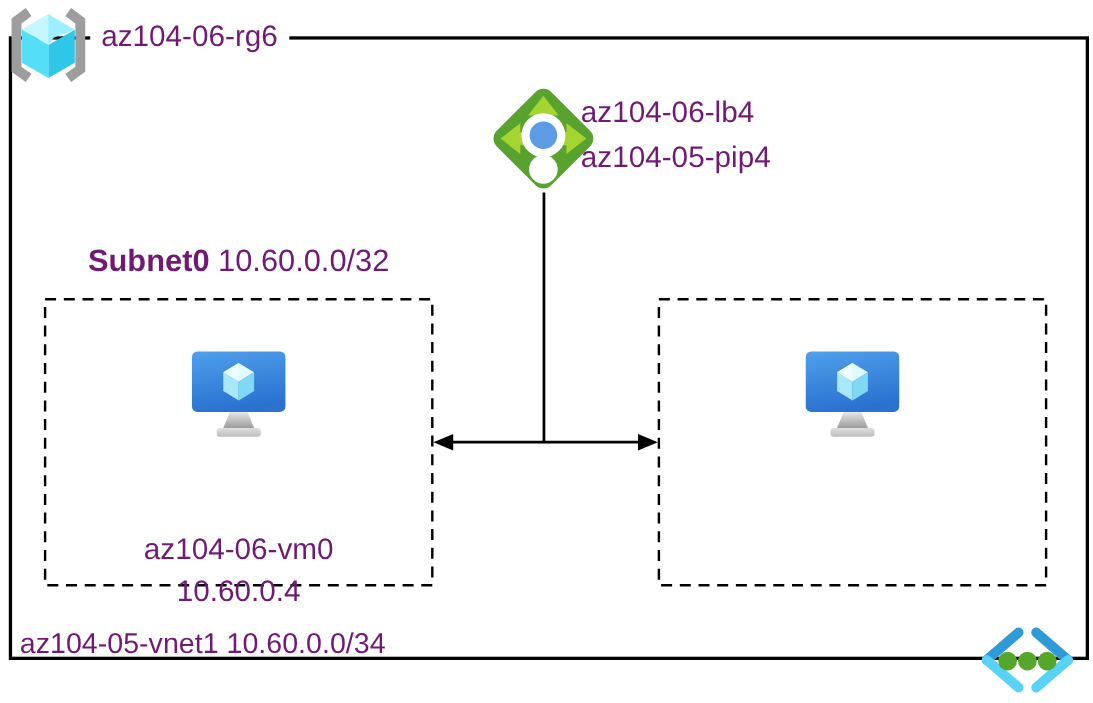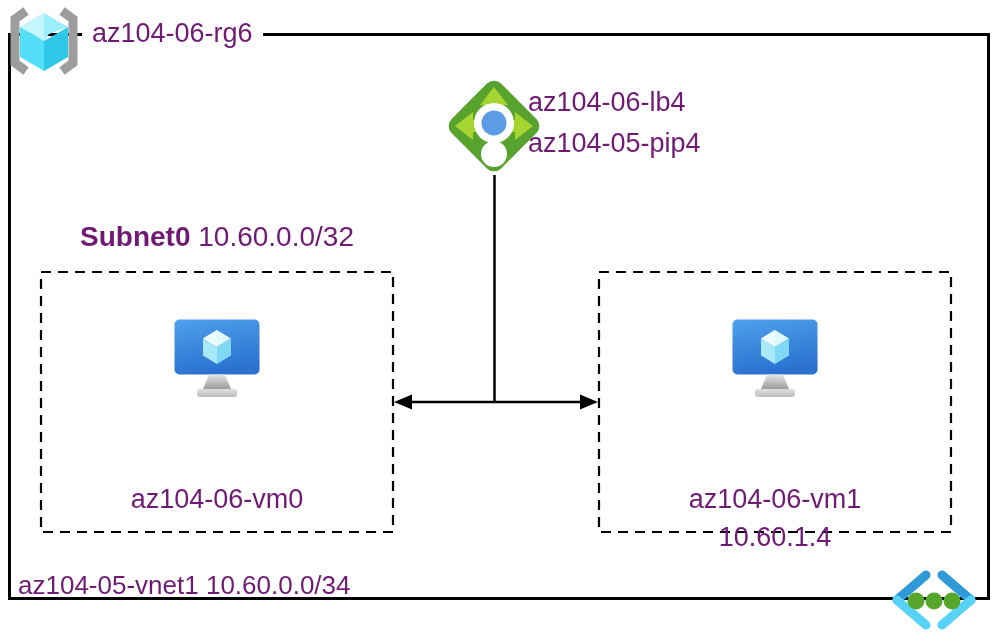--- a/index.html
+++ b/index.html
@@ -106,24 +106,21 @@
     <polygon points="45,13 59,21.5 45,30 31,21.5" fill="#DFF9FE"></polygon>
     <polygon points="45,13 45,30 31,21.5" fill="#EDFCFF"></polygon>
     <polygon points="31,21.5 45,30 45,47 31,38.5" fill="#A9E8F8"></polygon>
     <polygon points="45,30 59,21.5 59,38.5 45,47" fill="#7FD8F4"></polygon>
     <polygon points="37,57.5 53,57.5 59,72 31,72" fill="url(#stand)"></polygon>
     <rect x="25" y="72" width="40" height="8" rx="3" fill="url(#base)"></rect>
   </svg>
 
   <div class="abs vm-labels sub0">
     <div>az104-06-vm0</div>
-  </div>
-  <div class="abs vm-labels sub1">
-    <div>az104-06-vm1</div>
-    <div>10.60.1.4</div>
+    <div>10.60.0.4</div>
   </div>
 
   <div class="abs vnet-label">
     <span>az104-05-vnet1</span>
     <span>10.60.0.0/34</span>
   </div>
 
   <svg class="abs vnet-icon" width="88" height="62" viewBox="0 0 88 62">
     <line x1="36" y1="5" x2="7" y2="30" stroke="#2E9AD8" stroke-width="9" stroke-linecap="round"></line>
     <line x1="7" y1="30" x2="36" y2="55" stroke="#59D2F7" stroke-width="9" stroke-linecap="round"></line>

